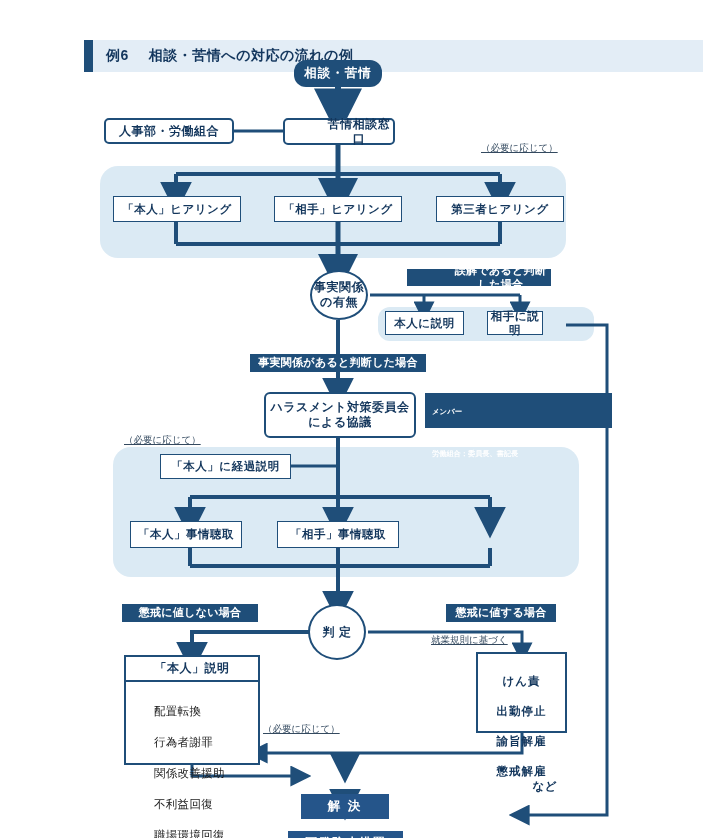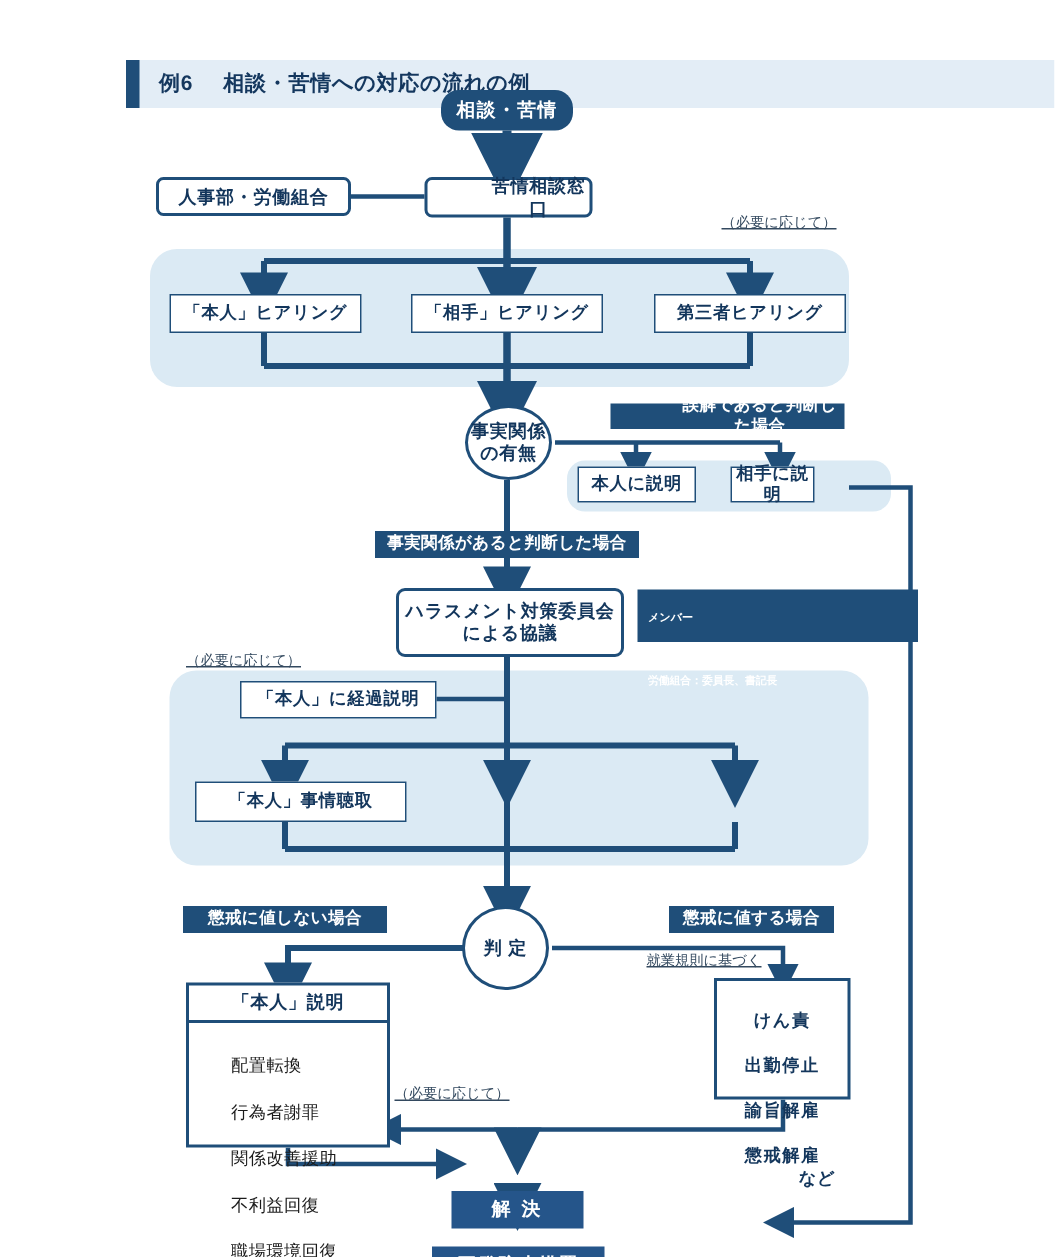--- a/index.html
+++ b/index.html
@@ -247,41 +247,42 @@
 
   <div class="note" style="left:481px; top:142px;">（必要に応じて）</div>
 
   <div class="node boxw-thin" style="left:113px; top:196px; width:128px; height:26px;">「本人」ヒアリング</div>
   <div class="node boxw-thin" style="left:274px; top:196px; width:128px; height:26px;">「相手」ヒアリング</div>
   <div class="node boxw-thin" style="left:436px; top:196px; width:128px; height:26px;">第三者ヒアリング</div>
 
   <div class="node circle" style="left:310px; top:270px; width:58px; height:50px; border-radius:50%;">事実関係
 の有無</div>
 
-  <div class="node tag" style="left:407px; top:269px; width:156px; height:17px;padding-left:43px;">誤解であると判断した場合</div>
+  <div class="node tag" style="left:407px; top:269px; width:144px; height:17px;padding-left:43px;">誤解であると判断した場合</div>
 
   <div class="node boxw-thin" style="left:385px; top:311px; width:79px; height:24px;">本人に説明</div>
   <div class="node boxw-thin" style="left:487px; top:311px; width:56px; height:24px;">相手に説明</div>
 
   <div class="node tag" style="left:250px; top:354px; width:176px; height:18px;">事実関係があると判断した場合</div>
 
   <div class="node boxw" style="left:264px; top:392px; width:152px; height:46px; border-radius:6px;">ハラスメント対策委員会
 による協議</div>
 
   <div class="memberbox" style="left:425px; top:393px; width:187px; height:35px;">
     <span class="mb-title">メンバー</span>
     <span>会社：人事担当取締役、人事部長、人事課○○</span><br>
     <span>労働組合：委員長、書記長</span>
   </div>
 
   <div class="note" style="left:124px; top:434px;">（必要に応じて）</div>
 
   <div class="node boxw-thin" style="left:160px; top:454px; width:131px; height:25px;">「本人」に経過説明</div>
 
-  <div class="node boxw-thin" style="left:130px; top:521px; width:141px; height:27px;">「本人」事情聴取</div>
+  <div class="node boxw-thin" style="left:130px; top:521px; width:112px; height:27px;">「本人」事情聴取</div>
+  <div class="node boxw-thin" style="left:277px; top:521px; width:122px; height:27px;">「相手」事情聴取</div>
 
   <div class="node tag" style="left:122px; top:604px; width:136px; height:18px;">懲戒に値しない場合</div>
   <div class="node tag" style="left:446px; top:604px; width:110px; height:18px;">懲戒に値する場合</div>
 
   <div class="node circle" style="left:308px; top:604px; width:58px; height:56px;">判 定</div>
 
   <div class="note" style="left:431px; top:634px;">就業規則に基づく</div>
 
   <div class="listbox" style="left:124px; top:655px; width:136px; height:110px;">
     <div class="listbox-head">「本人」説明</div>

